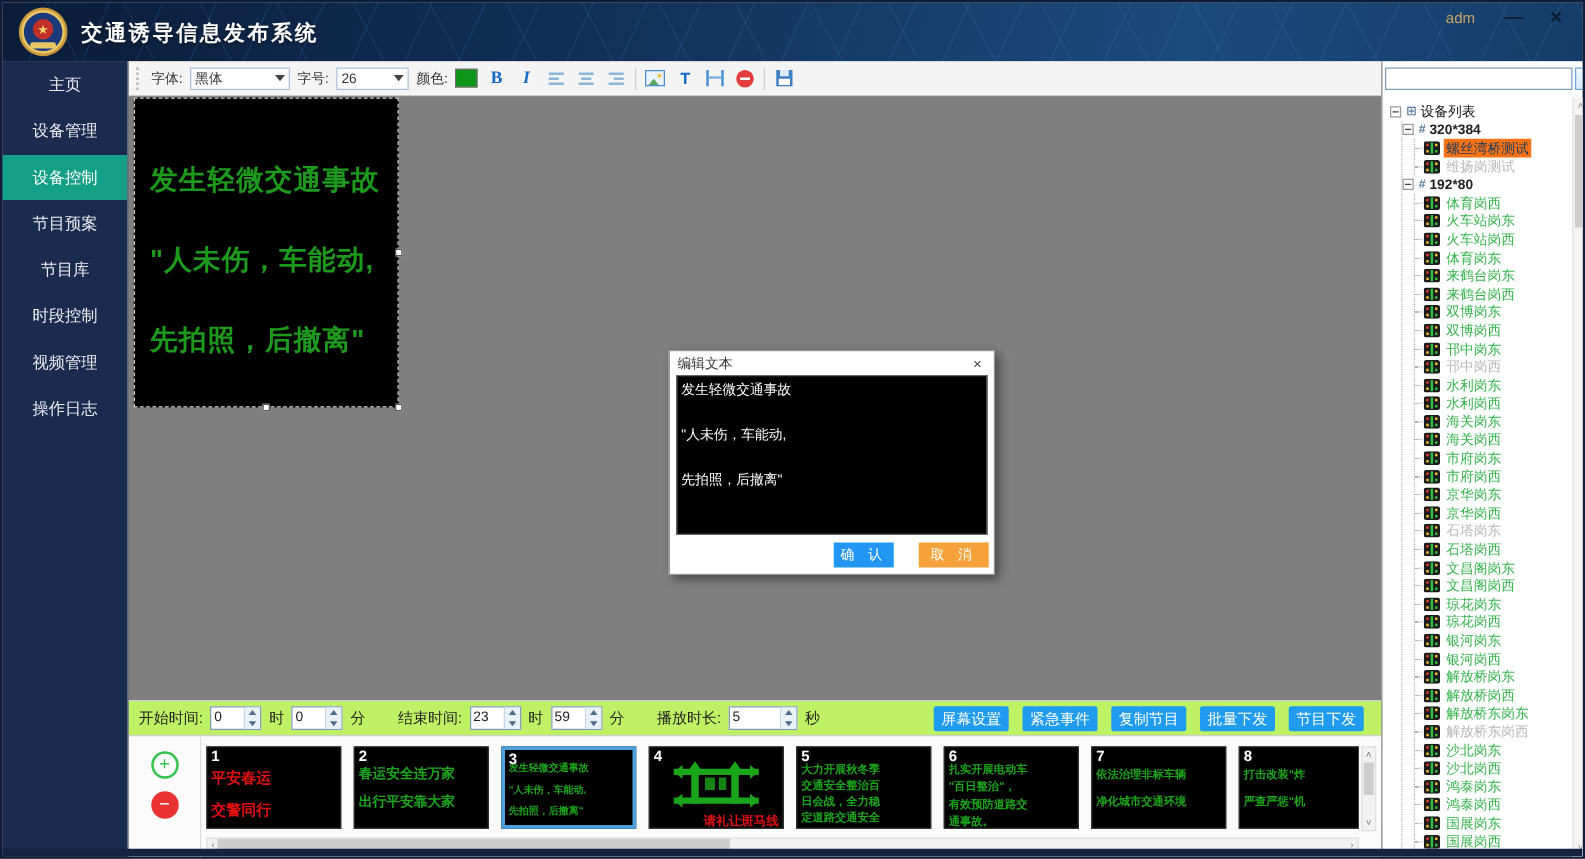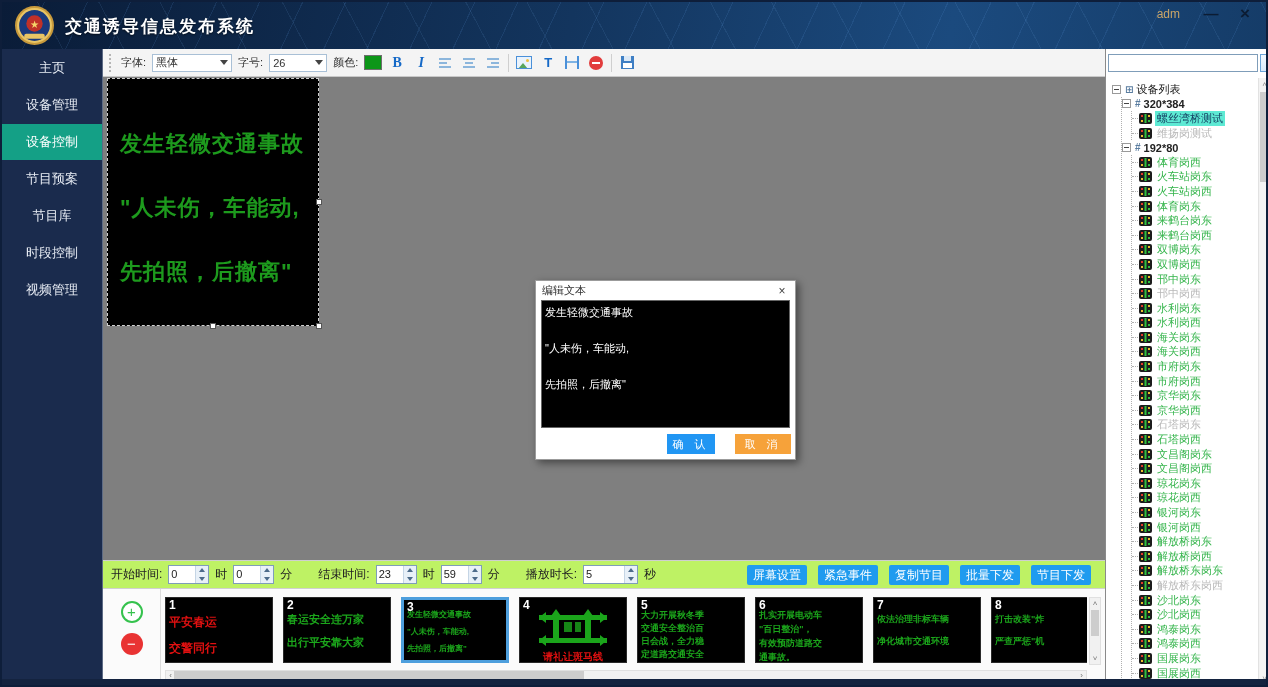--- a/index.html
+++ b/index.html
@@ -92,21 +92,21 @@
   #pl-ctrl { position:absolute; left:0; top:0; width:58px; height:100%; border-right:1px solid #ddd; display:flex; flex-direction:column; align-items:center; gap:10px; padding-top:12px;}
   #pl-add { width:22px; height:22px; border-radius:50%; border:2px solid #35c24d; color:#35c24d; font-size:15px; line-height:18px; text-align:center; background:#fff; cursor:pointer;}
   #pl-del { width:22px; height:22px; border-radius:50%; background:#e93333; color:#fff; font-size:15px; line-height:21px; text-align:center; cursor:pointer;}
   #pl-list { position:absolute; left:62px; top:8px; width:922px; height:70px; display:flex; gap:10px; overflow:hidden;}
   .thumb { position:relative; flex:0 0 108px; height:66px; background:#000; border:1px solid #2a2a2a; padding:2px 3px; overflow:hidden;}
   .thumb.selected { border:3px solid #4e9fdd; }
   .thumb .num { position:absolute; left:3px; top:0px; color:#fff; font-size:12px; font-weight:bold; z-index:2;}
   .thumb .tl { font-weight:bold; white-space:nowrap; }
   .t-sm .tl { line-height:1.35; } 
   .thumb svg { display:block; margin:9px auto 0; }
-  .thumb .cap { text-align:center; font-size:10px; font-weight:bold; margin-top:1px; white-space:nowrap;}
+  .thumb .cap { text-align:right; font-size:10px; font-weight:bold; margin-top:1px; white-space:nowrap;}
   
   .hscroll { position:absolute; left:62px; bottom:8px; width:922px; height:11px; background:#f1f1f1; border:1px solid #e0e0e0; }
   .hthumb { position:absolute; left:8px; top:0; height:9px; width:410px; background:#cdcdcd; }
   .harrow { position:absolute; top:0; width:9px; height:9px; font-size:8px; color:#777; line-height:9px; text-align:center;}
   .vscroll { position:absolute; right:4px; top:8px; width:12px; height:68px; background:#f1f1f1; border:1px solid #e0e0e0; font-size:8px; color:#777; text-align:center;}
   .vthumb { position:absolute; top:12px; left:1px; width:8px; height:26px; background:#cdcdcd;}
   .vscroll .va-up{position:absolute; top:1px; left:0; right:0;} .vscroll .va-dn{position:absolute; bottom:1px; left:0; right:0;}
 
   
   #rightpanel { position:absolute; left:1103px; top:47px; width:165px; height:640px; background:#fff; border-left:1px solid #8a8a8a; }
@@ -122,21 +122,21 @@
   .node-ico { color:#5a7da0; font-size:10px; font-weight:bold; margin-right:3px; }
   .root-label { font-weight:normal; color:#111; }
   .group-label { color:#222;font-weight:bold; }
   .tree-children { margin-left:9px; border-left:1px dotted #b0b0b0; }
   .leafrow { display:flex; align-items:center; height:14.6px; cursor:pointer; }
   .stub { width:6px; border-top:1px dotted #b0b0b0; margin-right:1px;}
   .leaf-ico { width:13px; height:11px; margin-right:3px; flex:0 0 13px;}
   .leaf-label { padding:0 2px; }
   .leaf-online .leaf-label { color:#33b44a; }
   .leaf-offline .leaf-label { color:#b8b8b8; }
-  .leaf-selected .leaf-label { background:#5eead4; color:#123a5e; }
+  .leaf-selected .leaf-label { background:#f97316; color:#123a5e; }
   #tree-scroll { position:absolute; right:0; top:29px; width:12px; bottom:0; background:#f3f3f3; border-left:1px solid #e2e2e2; font-size:8px; color:#888; text-align:center;}
   #tree-scroll .va-up{position:absolute; top:2px; left:0; right:0;} #tree-scroll .va-dn{position:absolute; bottom:6px; left:0; right:0;}
   #tree-thumb { position:absolute; left:1px; top:14px; width:9px; height:90px; background:#cdcdcd; }
 
   #bottom-frame { position:absolute; left:0; bottom:0; width:100%; height:6px; background:#14233f; z-index:40;}
 </style>
 </head>
 <body>
 
 <div id="win">
@@ -164,20 +164,21 @@
     <div class="side-item active"><span class="side-label">设备控制</span></div>
 
     <div class="side-item"><span class="side-label">节目预案</span></div>
 
     <div class="side-item"><span class="side-label">节目库</span></div>
 
     <div class="side-item"><span class="side-label">时段控制</span></div>
 
     <div class="side-item"><span class="side-label">视频管理</span></div>
 
+    <div class="side-item"><span class="side-label">操作日志</span></div>
   </div>
 
   <div id="main">
 
     <div id="toolbar">
       <div class="grip"></div>
       <span>字体:</span>
       <div class="combo" id="font-combo">
         <span>黑体</span>
           <span class="caret"></span>

